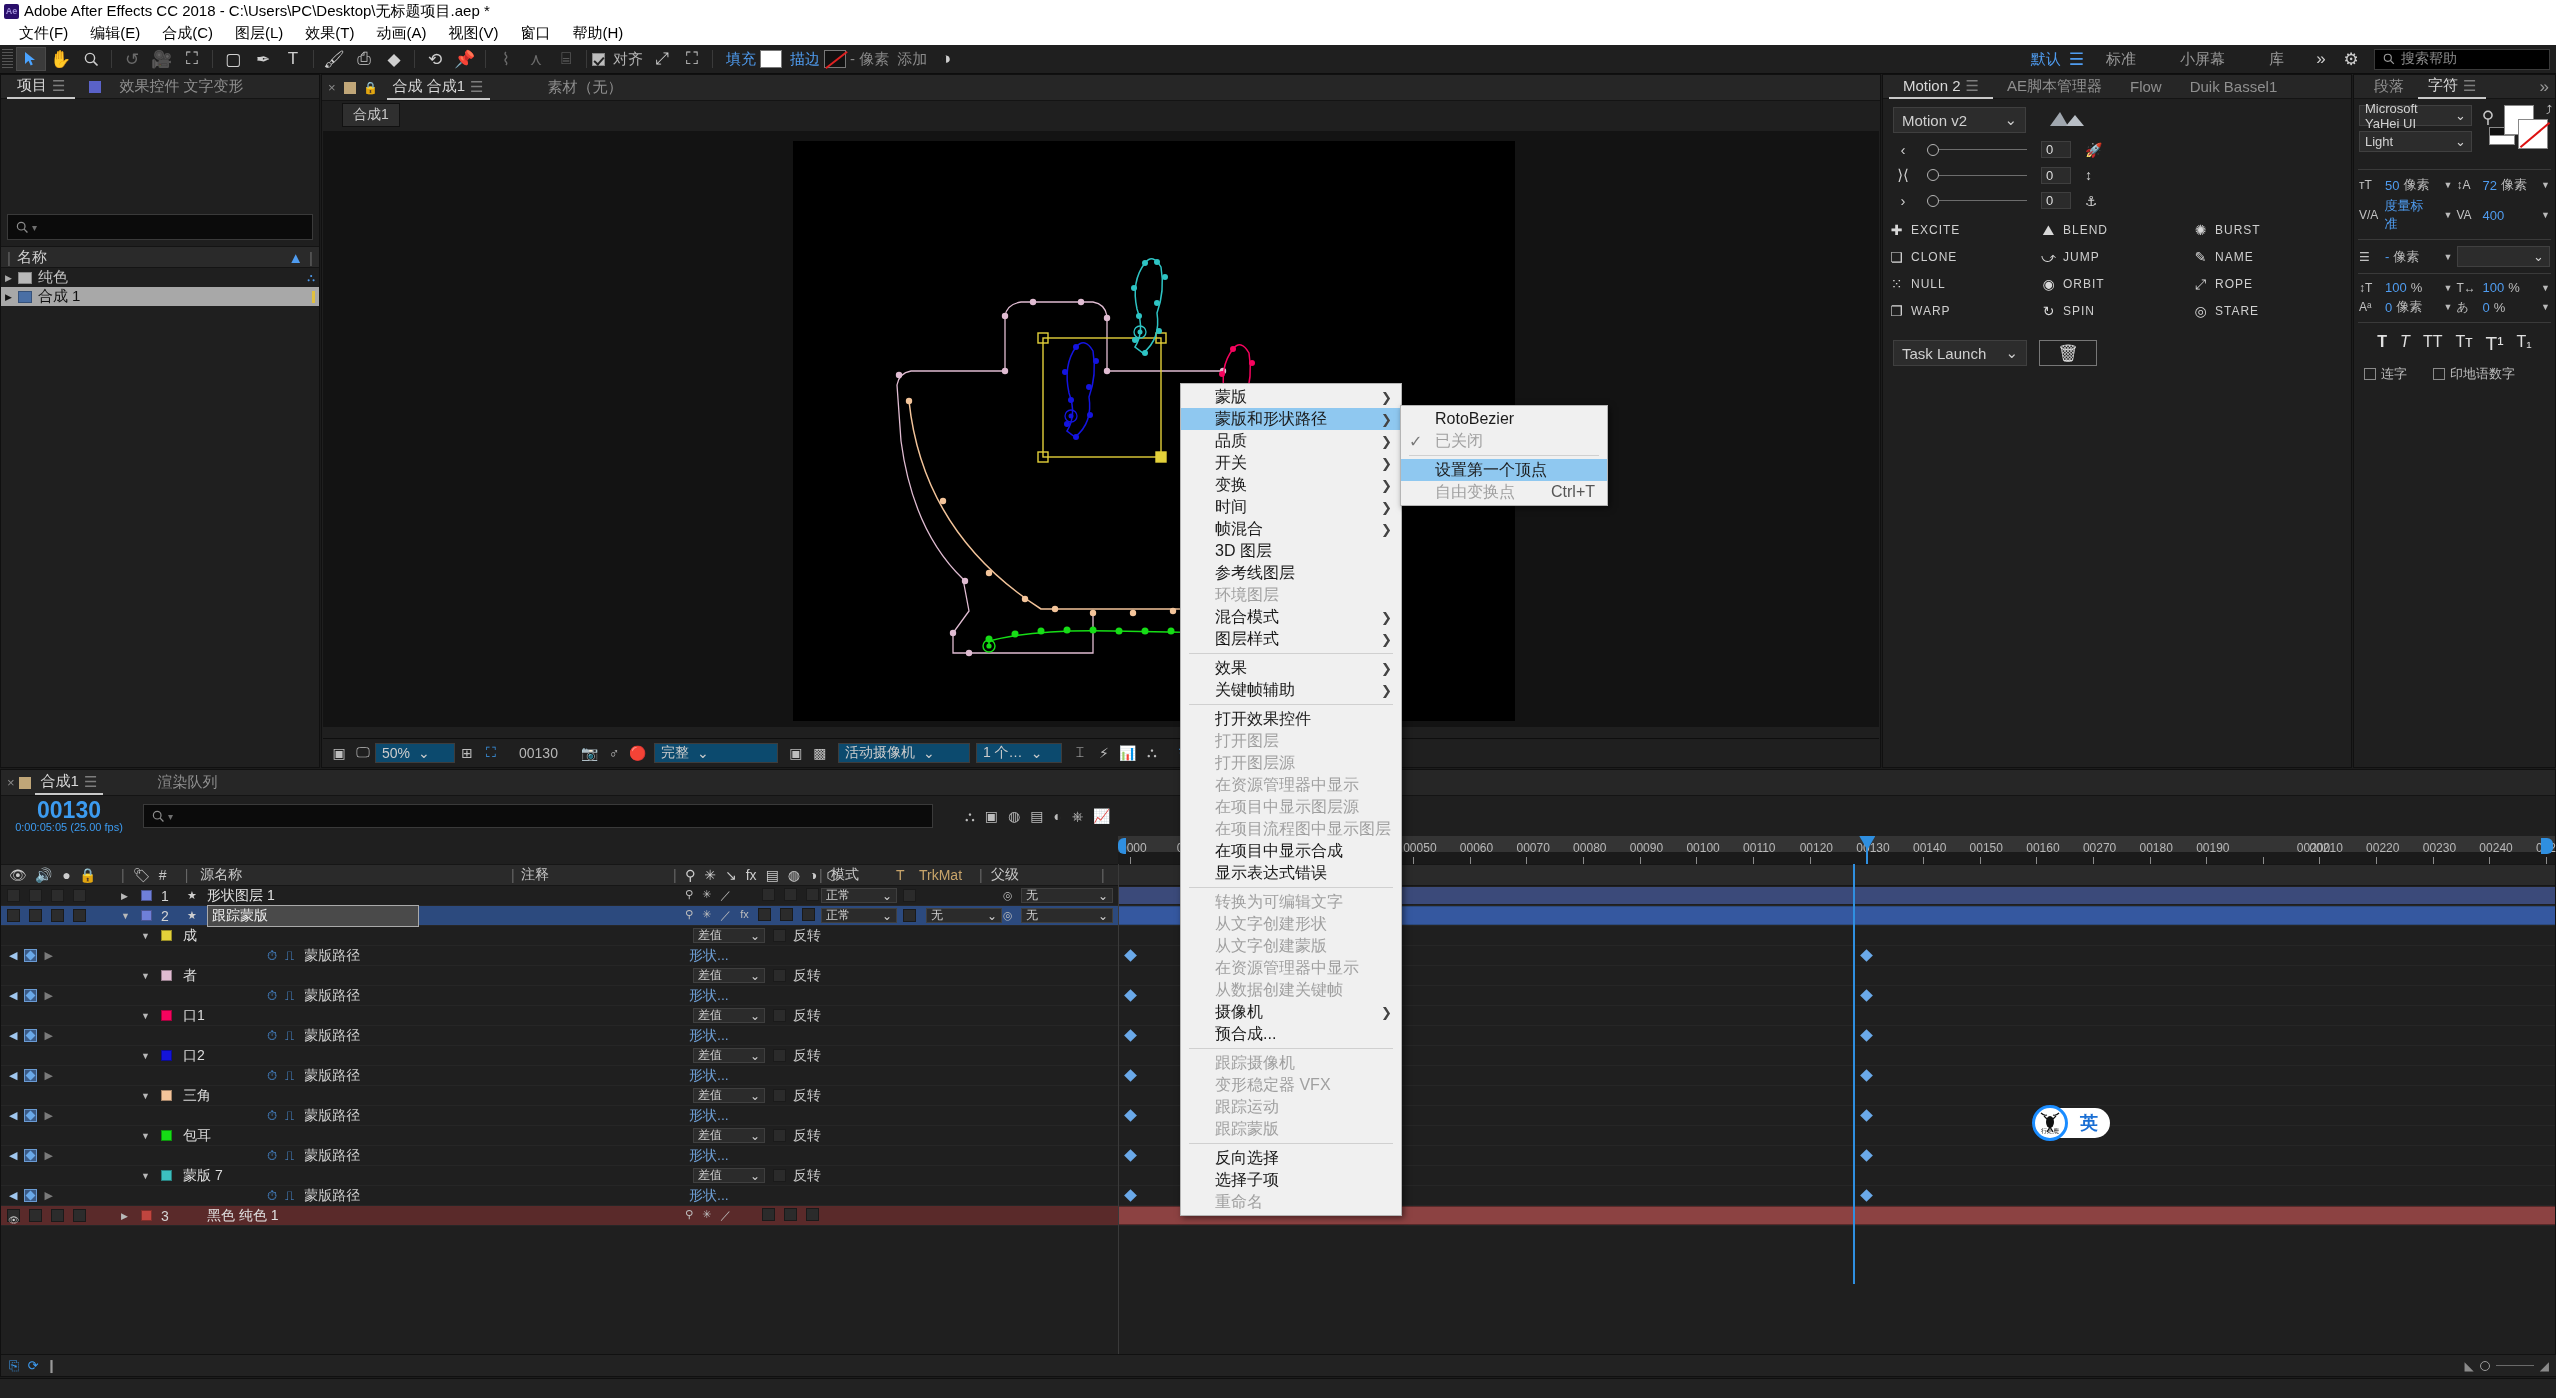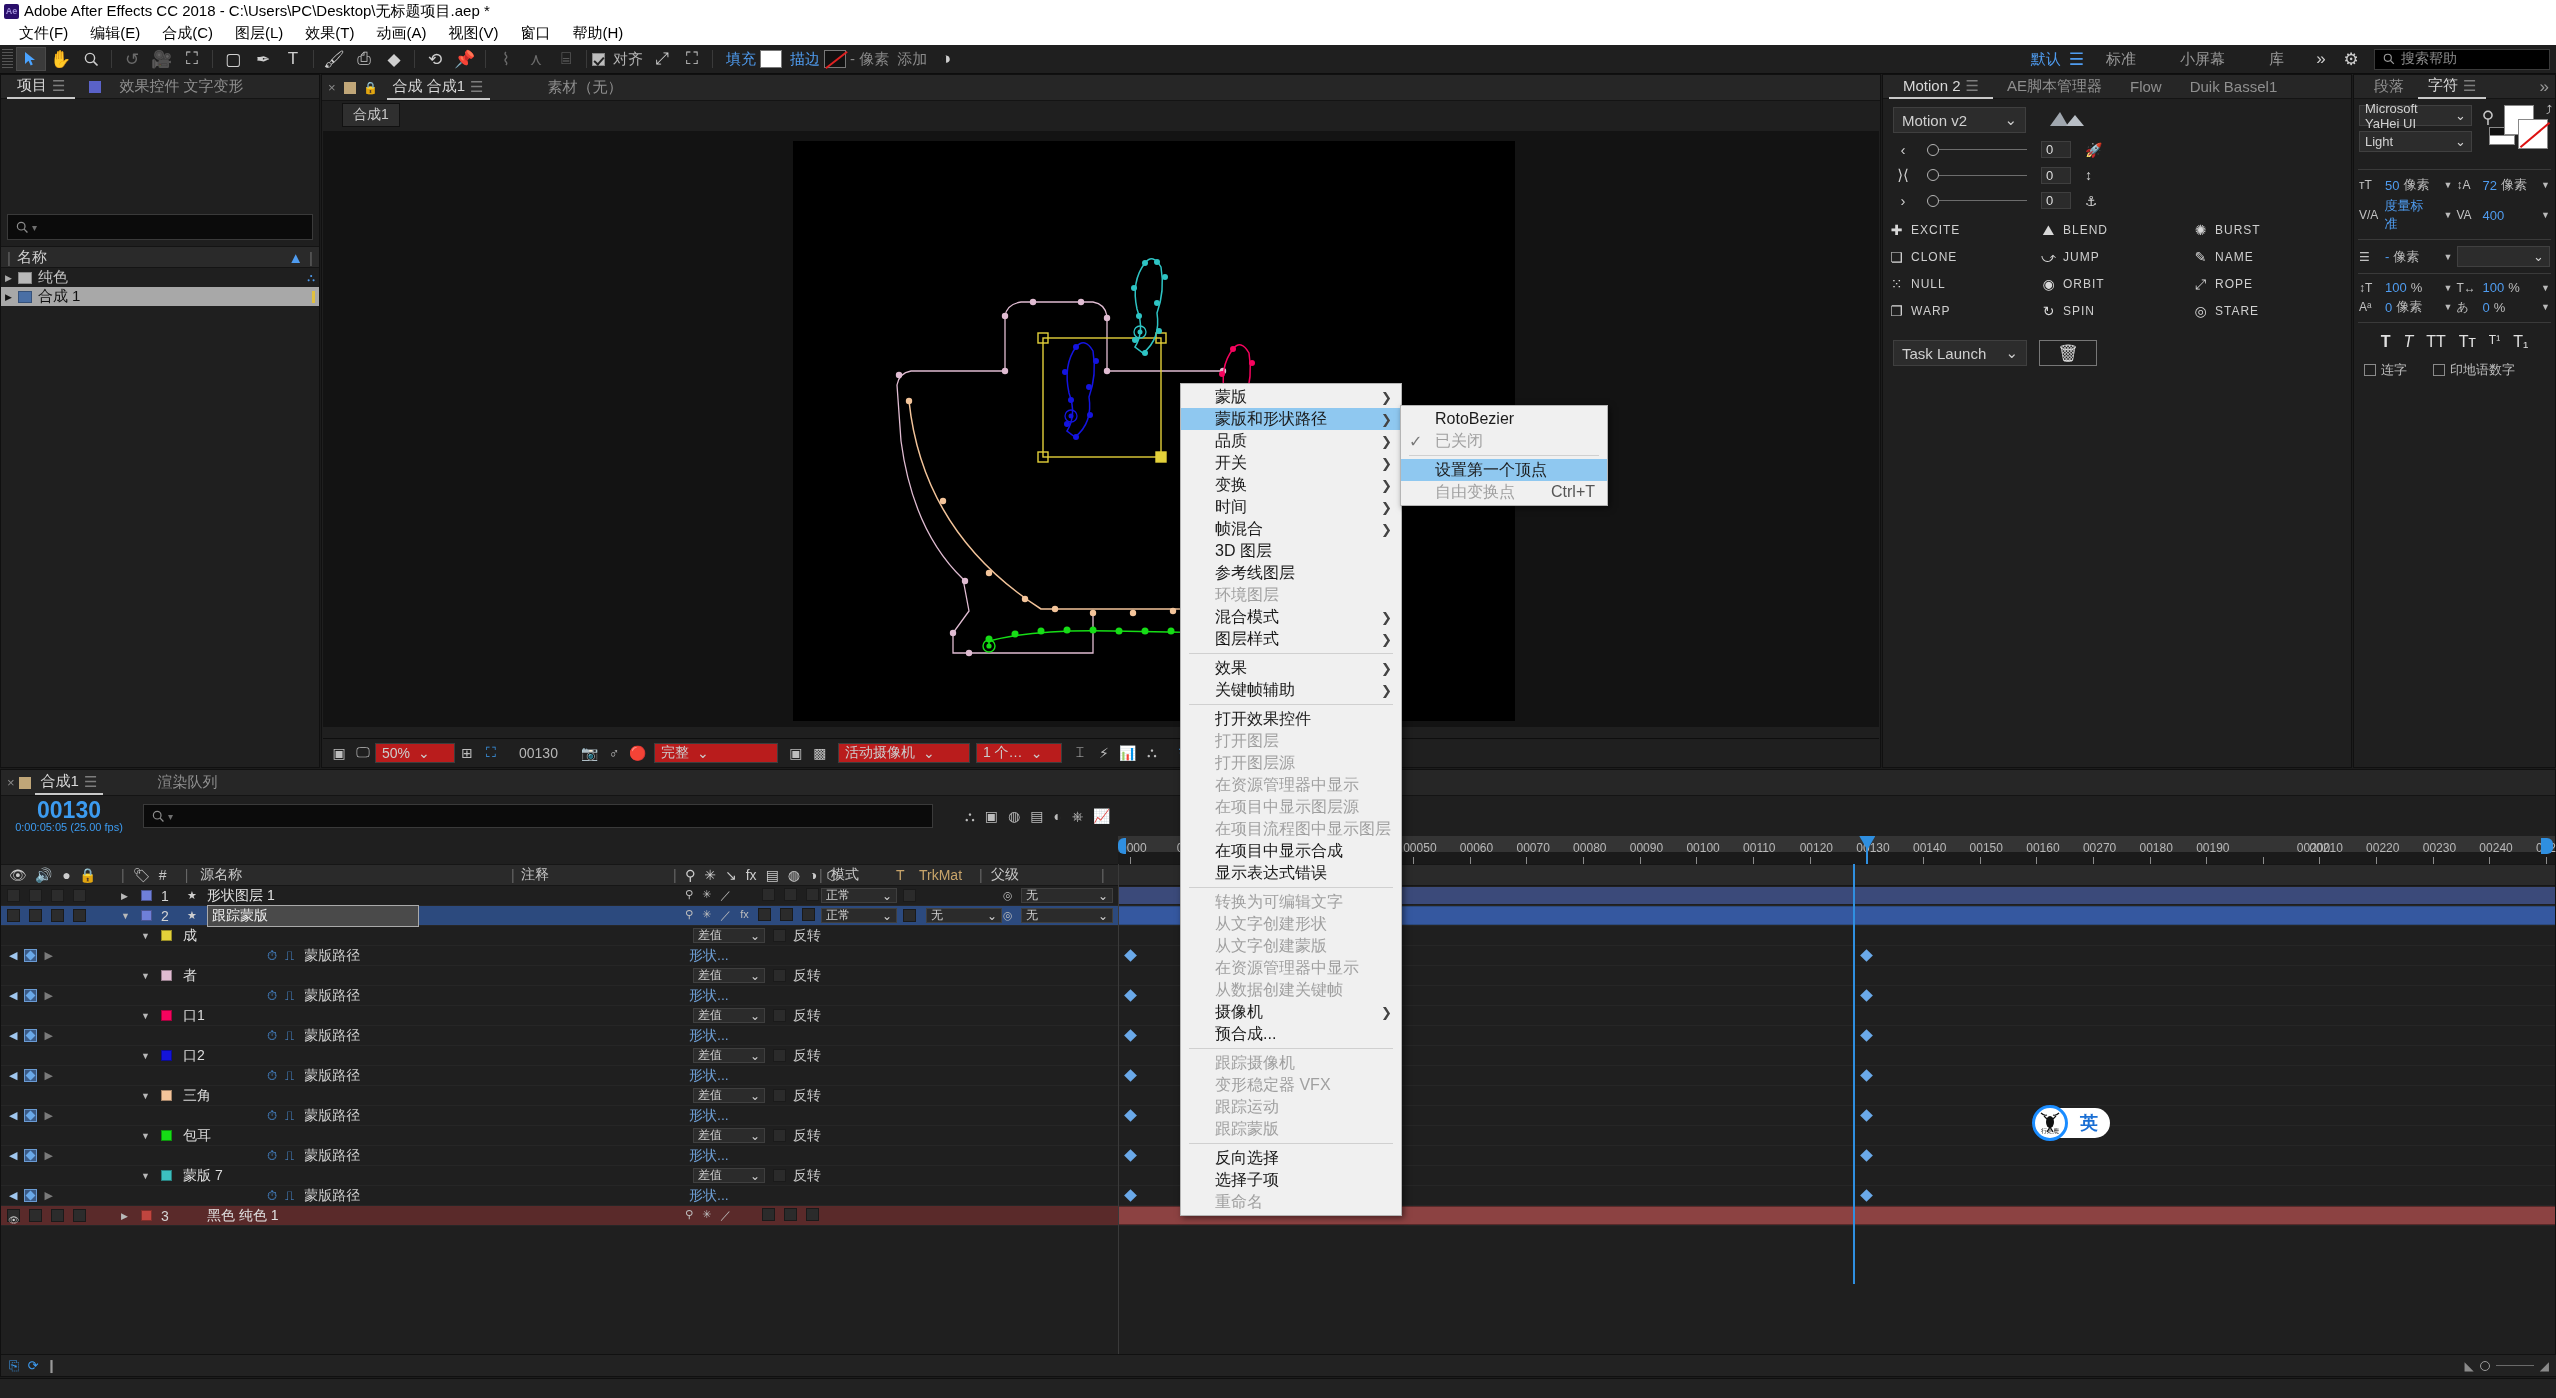--- a/index.html
+++ b/index.html
@@ -69,21 +69,21 @@
   #compPanel { left:321px; top:74px; width:1560px; height:694px; }
   .comp-tabbar { height:26px;background:#262626;display:flex;align-items:center;padding-left:6px;gap:8px;
      border-bottom:1px solid #141414;}
   .comp-subtab { margin-left:14px;margin-top:2px;background:#2f2f2f;border:1px solid #111;
      font-size:14px;color:#c9c9c9;padding:2px 10px;display:inline-block;}
   .comp-stage { position:absolute;left:1px;top:56px;width:1556px;height:596px;background:#131313;}
   .comp-canvas { position:absolute;background:#000;}
   .comp-bottombar{position:absolute;left:1px;bottom:1px;width:1556px;height:28px;background:#1f1f1f;
      border-top:1px solid #0e0e0e;display:flex;align-items:center;gap:0;padding-left:4px;}
   .cbtxt{font-size:14px;color:#b6b6b6;margin:0 6px;}
-  .cbsel{height:20px;background:#b91c1c;border:1px solid #3d3d3d;display:flex;align-items:center;
+  .cbsel{height:20px;background:#0c4a6e;border:1px solid #3d3d3d;display:flex;align-items:center;
      padding:0 6px;font-size:14px;color:#ccc;gap:8px;}
   .cbicon{width:24px;height:20px;display:flex;align-items:center;justify-content:center;color:#bdbdbd;font-size:14px;}
 
   
   #motionPanel { left:1882px; top:74px; width:470px; height:694px; }
   #charPanel { left:2353px; top:74px; width:203px; height:694px; }
   .mrow{display:flex;align-items:center;gap:10px;margin:8px 0 8px 10px;}
   .msel{height:26px;background:#2c2c2c;border:1px solid #3f3f3f;display:flex;align-items:center;
      justify-content:space-between;padding:0 8px;font-size:15px;color:#d0d0d0;}
   .slider{position:relative;width:100px;height:14px;display:flex;align-items:center;}
@@ -681,21 +681,21 @@
           </div>
         </div>
       </div>
 
     <div class="csep"></div>
     <div style="display:flex;justify-content:center;gap:13px;padding:4px 0;" id="charStyles">
         <span style="font-size: 16px; color: rgb(224, 224, 224); font-weight: bold;">T</span>
         <span style="font-size: 16px; color: rgb(224, 224, 224); font-style: italic;">T</span>
         <span style="font-size: 16px; color: rgb(224, 224, 224);">TT</span>
         <span style="font-size: 16px; color: rgb(224, 224, 224);">Tт</span>
-        <span style="font-size: 12px; color: rgb(224, 224, 224);">T¹</span>
+        <span style="font-size: 19px; color: rgb(224, 224, 224);">T¹</span>
         <span style="font-size: 16px; color: rgb(224, 224, 224);">T₁</span>
       </div>
     <div style="display:flex;gap:26px;padding:6px 10px;font-size:13px;color:#bdbdbd;">
       <label style="display:flex;align-items:center;gap:5px;">
         <span style="width:12px;height:12px;border:1px solid #8a8a8a;display:inline-block;"></span>
         <span>连字</span>
       </label>
       <label style="display:flex;align-items:center;gap:5px;">
         <span style="width:12px;height:12px;border:1px solid #8a8a8a;display:inline-block;"></span>
         <span>印地语数字</span>

